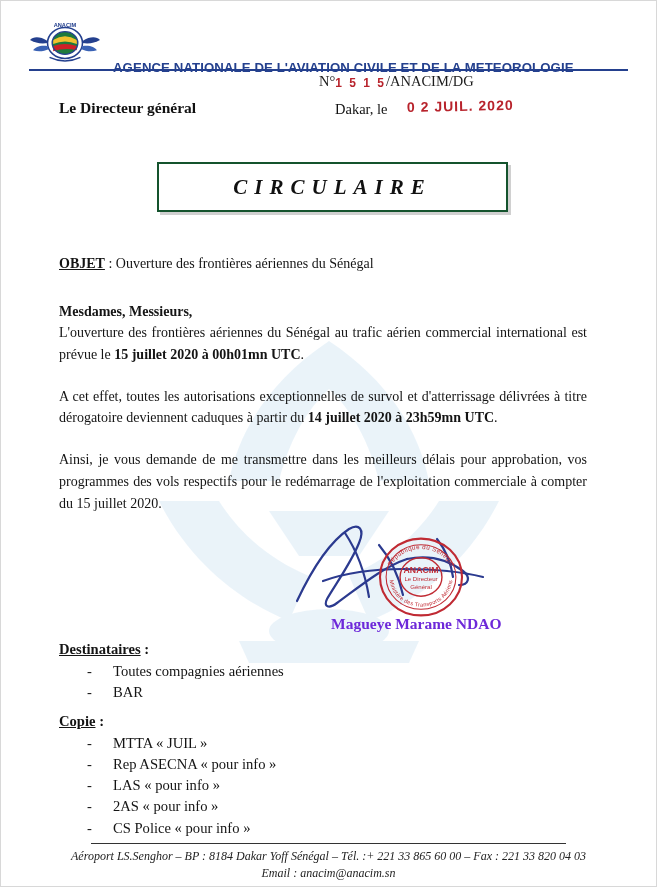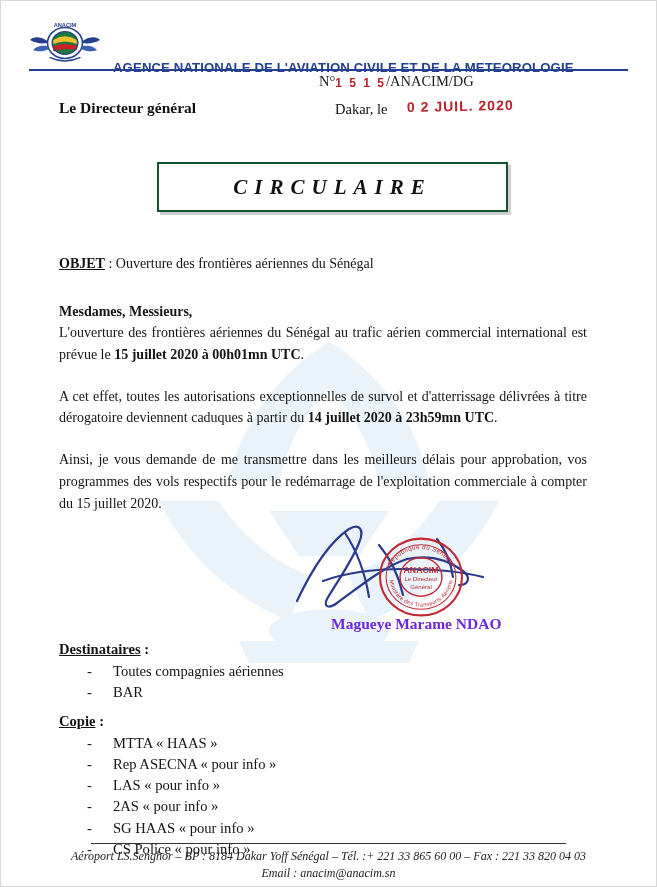--- a/index.html
+++ b/index.html
@@ -387,25 +387,24 @@
         <li>Toutes compagnies aériennes</li>
         <li>BAR</li>
       </ul>
     </div>
 
     <div class="list-block" id="copie-block">
       <div>
         <span class="list-title">Copie</span><span class="list-title-colon"> :</span>
       </div>
       <ul class="dashlist">
-        <li>MTTA « HAAS »</li>
+        <li>MTTA « JUIL »</li>
         <li>Rep ASECNA « pour info »</li>
         <li>LAS « pour info »</li>
         <li>2AS « pour info »</li>
-        <li>SG HAAS « pour info »</li>
         <li>CS Police « pour info »</li>
       </ul>
     </div>
 
     <div class="footer-rule"></div>
     <div class="footer">
       <div>Aéroport LS.Senghor – BP : 8184 Dakar Yoff Sénégal – Tél. :+ 221 33 865 60 00 – Fax : 221 33 820 04 03</div>
       <div>Email : anacim@anacim.sn</div>
     </div>
 

